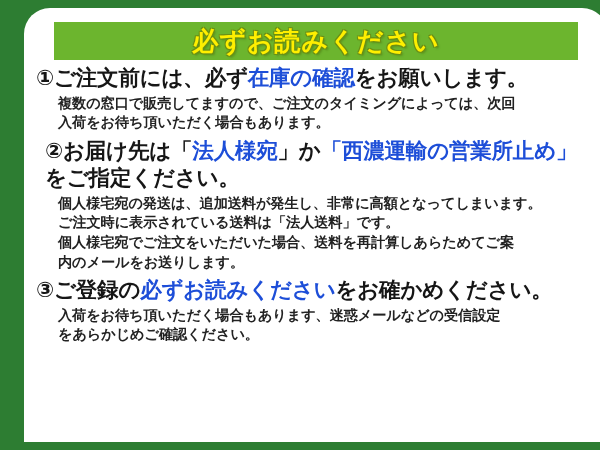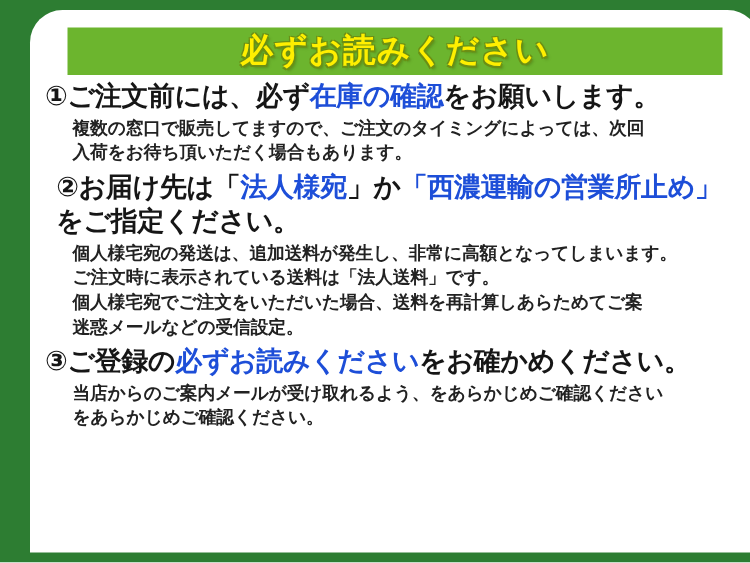--- a/index.html
+++ b/index.html
@@ -121,27 +121,27 @@
             <div>複数の窓口で販売してますので、ご注文のタイミングによっては、次回</div>
             <div>入荷をお待ち頂いただく場合もあります。</div>
           </div>
         </div>
         <div class="notice-item">
           <div class="item-heading wrap"><span>②</span><span>お届け先は「</span><span class="hl">法人様宛</span><span>」か</span><span class="hl">「西濃運輸の営業所止め」</span><span>をご指定ください。</span></div>
           <div class="item-body">
             <div>個人様宅宛の発送は、追加送料が発生し、非常に高額となってしまいます。</div>
             <div>ご注文時に表示されている送料は「法人送料」です。</div>
             <div>個人様宅宛でご注文をいただいた場合、送料を再計算しあらためてご案</div>
-            <div>迷惑メールなどの受信設定。</div>
+            <div>内のメールをお送りします。</div>
           </div>
         </div>
         <div class="notice-item">
           <div class="item-heading"><span>③</span><span>ご登録の</span><span class="hl">必ずお読みください</span><span>をお確かめください。</span></div>
           <div class="item-body">
-            <div>当店からのご案内メールが受け取れるよう、をあらかじめご確認ください</div>
+            <div>入荷をお待ち頂いただく場合もあります、迷惑メールなどの受信設定</div>
             <div>をあらかじめご確認ください。</div>
           </div>
         </div>
       </div>
 
   </div>
 
 
 </div>
 

